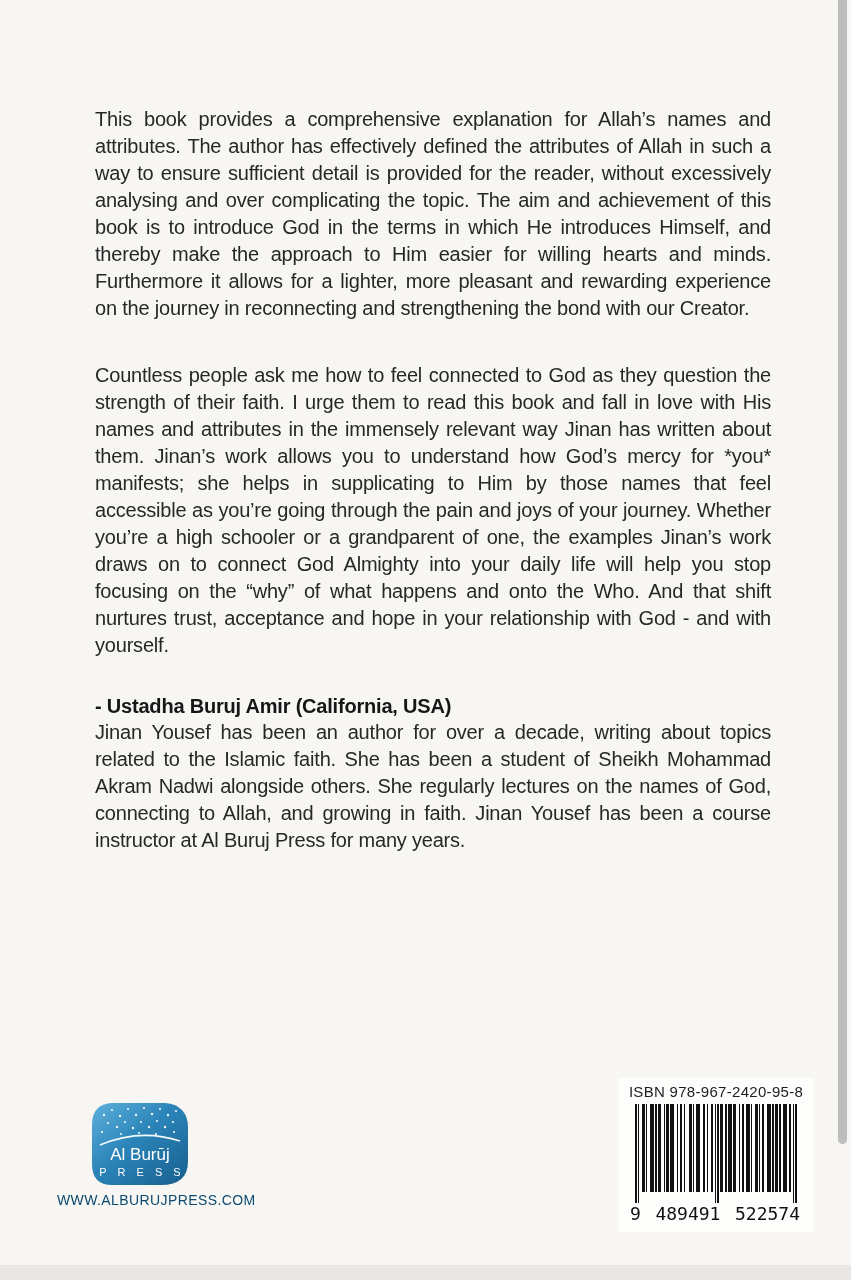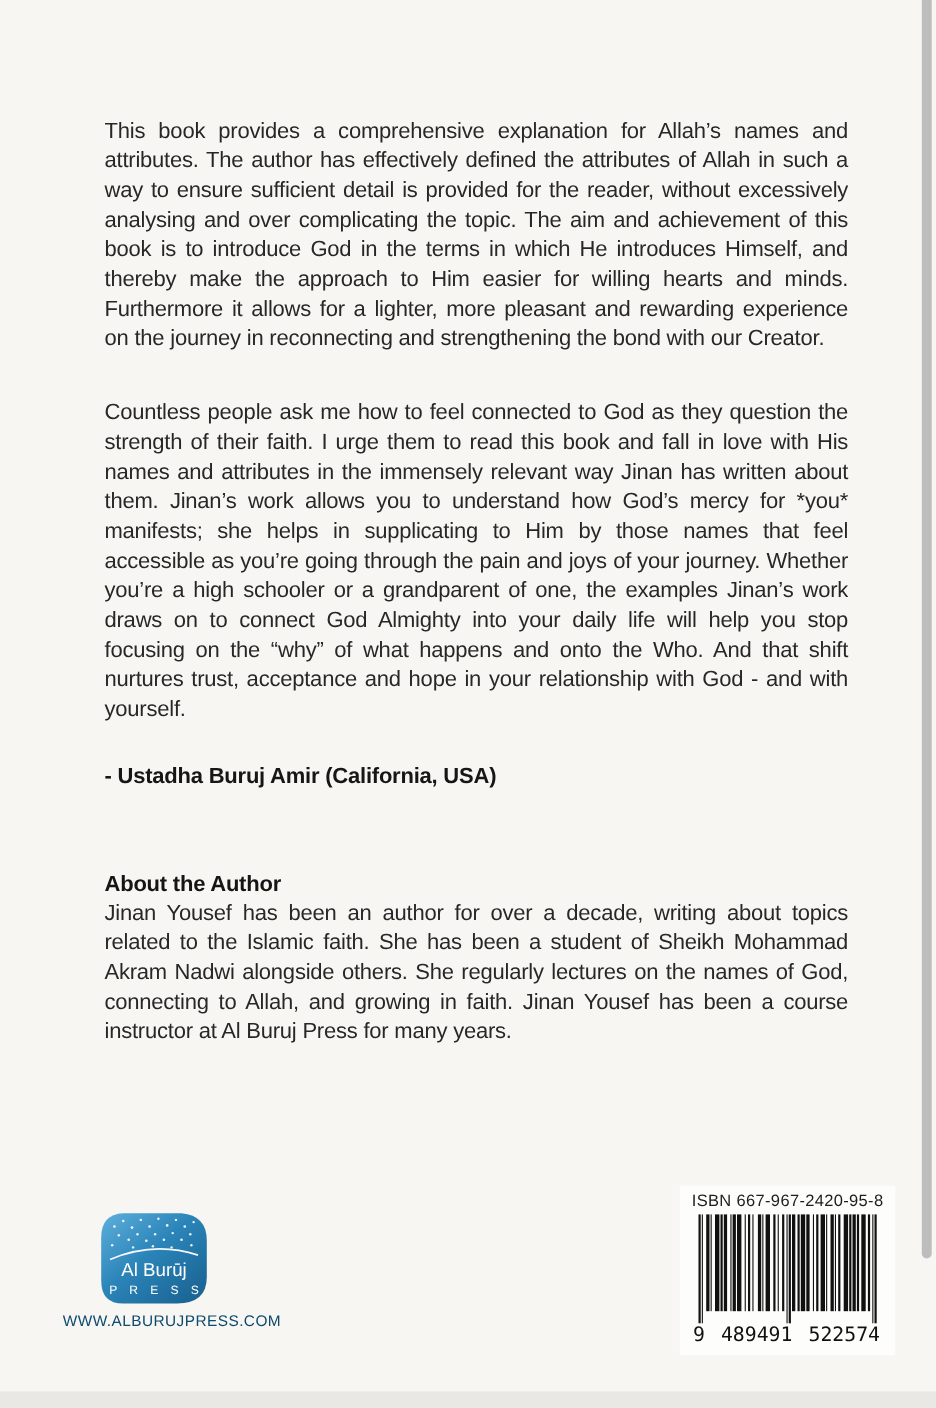--- a/index.html
+++ b/index.html
@@ -96,21 +96,20 @@
 <body>
 
 <div class="cover">
 
   <div class="text-col">
     <p class="para">This book provides a comprehensive explanation for Allah’s names and attributes. The author has effectively defined the attributes of Allah in such a way to ensure sufficient detail is provided for the reader, without excessively analysing and over complicating the topic. The aim and achievement of this book is to introduce God in the terms in which He introduces Himself, and thereby make the approach to Him easier for willing hearts and minds. Furthermore it allows for a lighter, more pleasant and rewarding experience on the journey in reconnecting and strengthening the bond with our Creator.</p>
 
     <p class="para para2">Countless people ask me how to feel connected to God as they question the strength of their faith. I urge them to read this book and fall in love with His names and attributes in the immensely relevant way Jinan has written about them. Jinan’s work allows you to understand how God’s mercy for *you* manifests; she helps in supplicating to Him by those names that feel accessible as you’re going through the pain and joys of your journey. Whether you’re a high schooler or a grandparent of one, the examples Jinan’s work draws on to connect God Almighty into your daily life will help you stop focusing on the “why” of what happens and onto the Who. And that shift nurtures trust, acceptance and hope in your relationship with God - and with yourself.</p>
     <p class="attr attr2">- Ustadha Buruj Amir (California, USA)</p>
 
-    <h3 class="about-h">About the Author</h3>
     <p class="para">Jinan Yousef has been an author for over a decade, writing about topics related to the Islamic faith. She has been a student of Sheikh Mohammad Akram Nadwi alongside others. She regularly lectures on the names of God, connecting to Allah, and growing in faith. Jinan Yousef has been a course instructor at Al Buruj Press for many years.</p>
   </div>
 
   <div class="logo-wrap">
     <svg width="100" height="86" viewBox="0 0 100 86">
       <defs>
         <linearGradient id="lg" x1="0" y1="0" x2="1" y2="1">
           <stop offset="0" stop-color="#5db0dc"></stop>
           <stop offset="0.45" stop-color="#2b84b8"></stop>
           <stop offset="1" stop-color="#175f8e"></stop>
@@ -144,21 +143,21 @@
           <circle cx="84" cy="31" r="1.1"></circle>
       </g>
       <path d="M10,44 Q50,27 90,40" stroke="#ffffff" stroke-width="1.6" fill="none" opacity="0.95"></path>
       <text x="50" y="59" text-anchor="middle" fill="#ffffff" font-family="Liberation Sans, sans-serif" font-size="17">Al Burūj</text>
       <text x="52" y="75" text-anchor="middle" fill="#ffffff" font-family="Liberation Sans, sans-serif" font-size="11" letter-spacing="4">P R E S S</text>
     </svg>
   </div>
   <div class="website">WWW.ALBURUJPRESS.COM</div>
 
   <div class="isbn-box">
-    <div class="isbn-label">ISBN 667-967-2420-95-8</div>
+    <div class="isbn-label">ISBN 978-967-2420-95-8</div>
     <div class="barcode" id="barcode">
         <div class="bar" style="width: 1.35px; height: 102px; margin-right: 1.35px;"></div>
         <div class="bar" style="width: 1.35px; height: 102px; margin-right: 2.7px;"></div>
         <div class="bar" style="width: 2.7px; height: 88px; margin-right: 1.35px;"></div>
         <div class="bar" style="width: 1.35px; height: 88px; margin-right: 2.7px;"></div>
         <div class="bar" style="width: 4.05px; height: 88px; margin-right: 1.35px;"></div>
         <div class="bar" style="width: 1.35px; height: 88px; margin-right: 1.35px;"></div>
         <div class="bar" style="width: 2.7px; height: 88px; margin-right: 2.7px;"></div>
         <div class="bar" style="width: 1.35px; height: 88px; margin-right: 1.35px;"></div>
         <div class="bar" style="width: 2.7px; height: 88px; margin-right: 1.35px;"></div>

